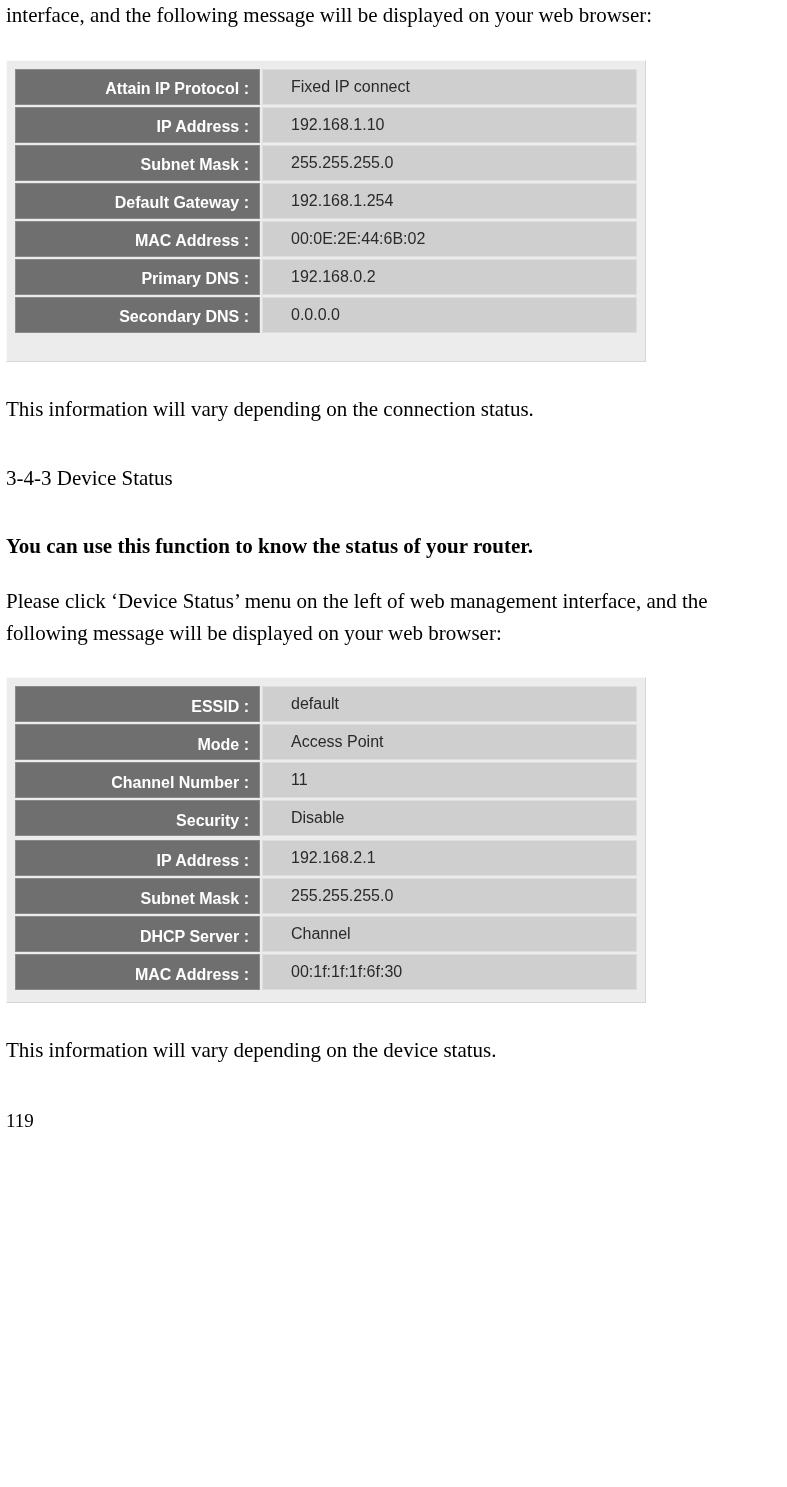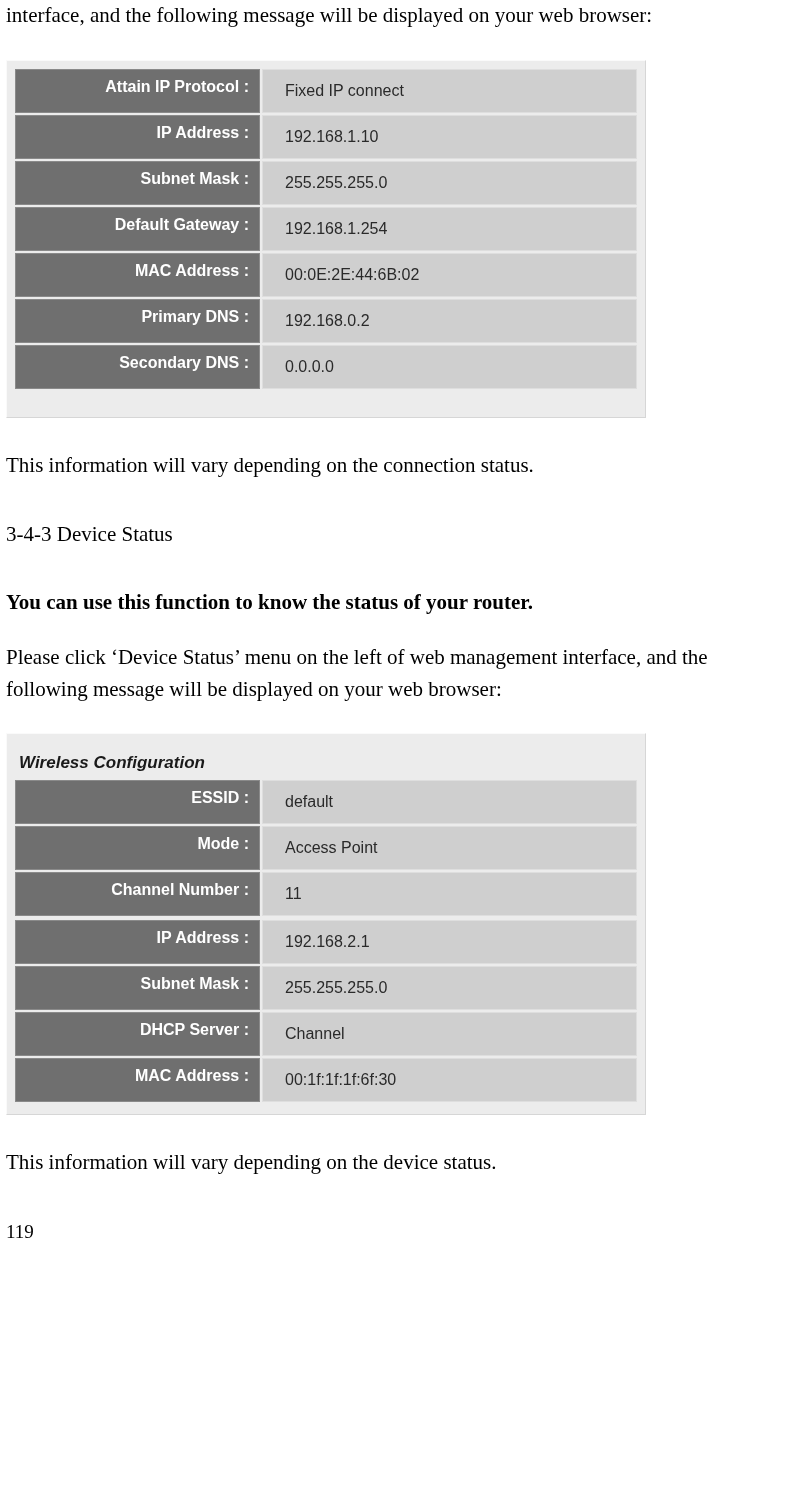--- a/index.html
+++ b/index.html
@@ -32,29 +32,29 @@
     border-collapse: separate;
     border-spacing: 2px 2px;
     font-family: Arial, Helvetica, sans-serif;
     font-size: 16px;
   }
   .config-table th {
     text-align: right;
     background: #6f6f6f;
     color: #fff;
     font-weight: bold;
-    padding: 5px 10px 13px 6px;
+    padding: 5px 10px 0 6px;
     width: 245px;
     border: 1px solid #8a8a8a;
   }
   .config-table td {
     text-align: left;
     background: #cfcfcf;
     color: #2a2a2a;
-    padding: 5px 22px;
+    padding: 5px 28px;
     border: 1px solid #dedede;
   }
   .section-heading {
     font-family: Arial, Helvetica, sans-serif;
     font-weight: bold;
     font-style: italic;
     font-size: 17px;
     color: #1a1a1a;
     padding: 10px 6px 2px 6px;
   }
@@ -106,34 +106,37 @@
 
 <p class="para">This information will vary depending on the connection status.</p>
 
 <p class="para section-title">3-4-3 Device Status</p>
 
 <p class="para tight">You can use this function to know the status of your router.</p>
 
 <p class="para">Please click ‘Device Status’ menu on the left of web management interface, and the following message will be displayed on your web browser:</p>
 
 <div class="panel" style="padding-bottom:10px;">
-  <div class="section-heading">Wireless Configuration</div>
   <table class="config-table">
     <tbody>
         <tr>
         <th>ESSID :</th>
         <td>default</td>
       </tr>
         <tr>
         <th>Mode :</th>
         <td>Access Point</td>
       </tr>
         <tr>
         <th>Channel Number :</th>
         <td>11</td>
+      </tr>
+        <tr>
+        <th>Security :</th>
+        <td>Disable</td>
       </tr>
       </tbody>
   </table>
 
   <table class="config-table">
     <tbody>
         <tr>
         <th>IP Address :</th>
         <td>192.168.2.1</td>
       </tr>

